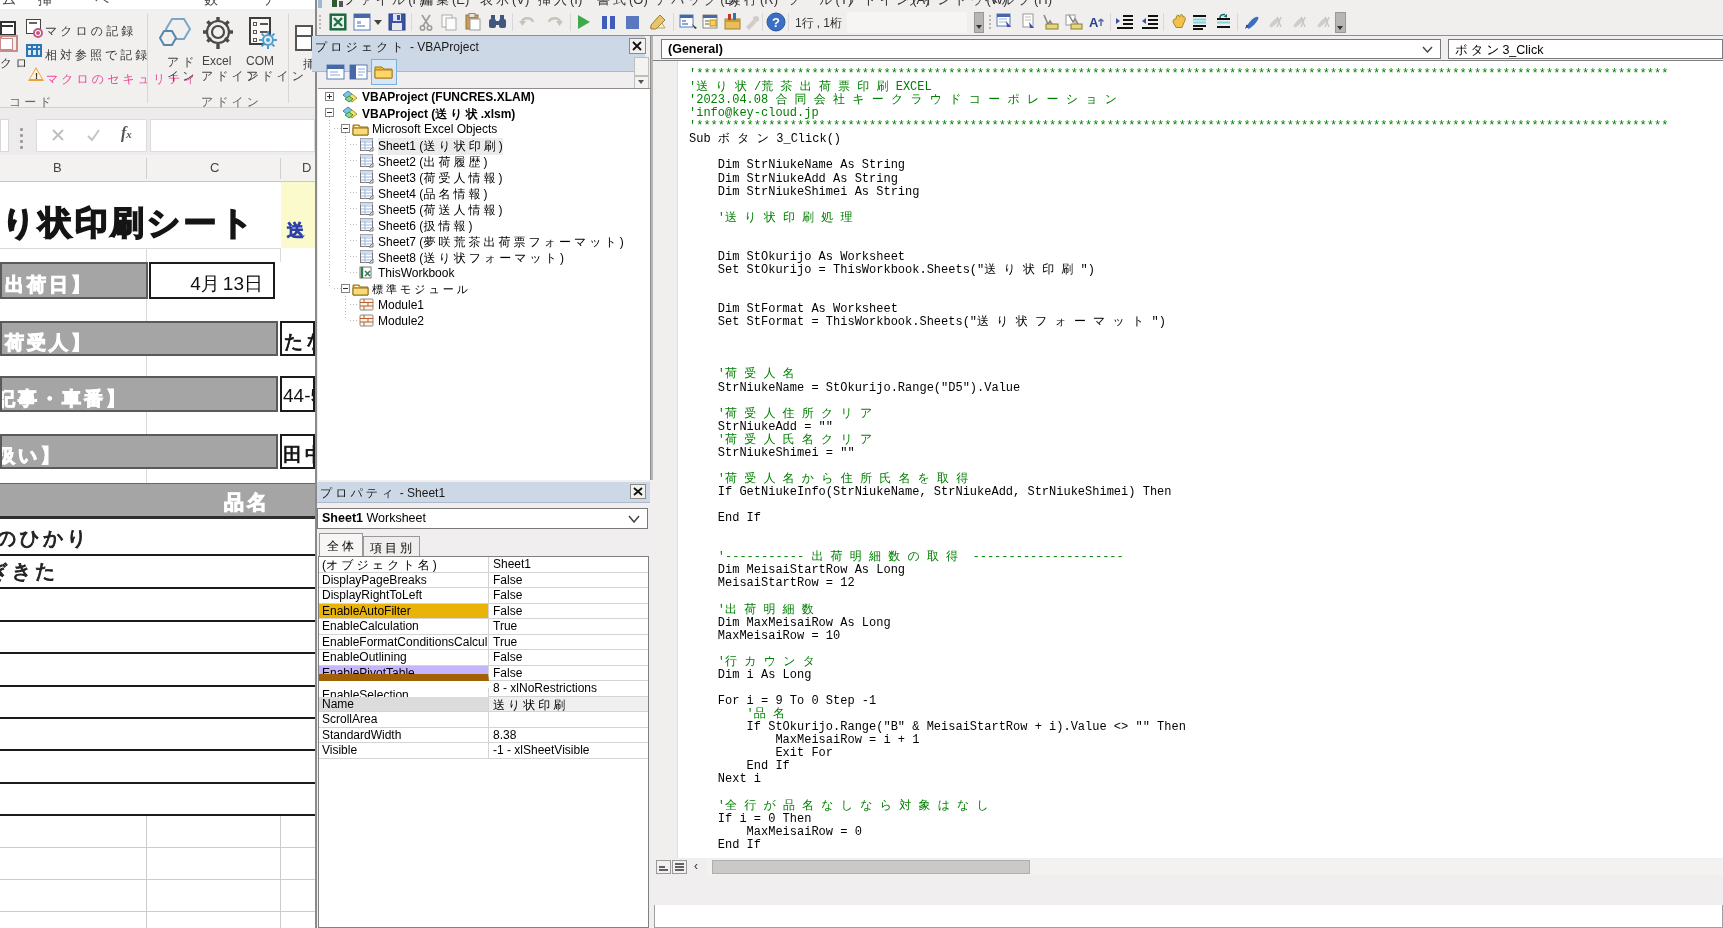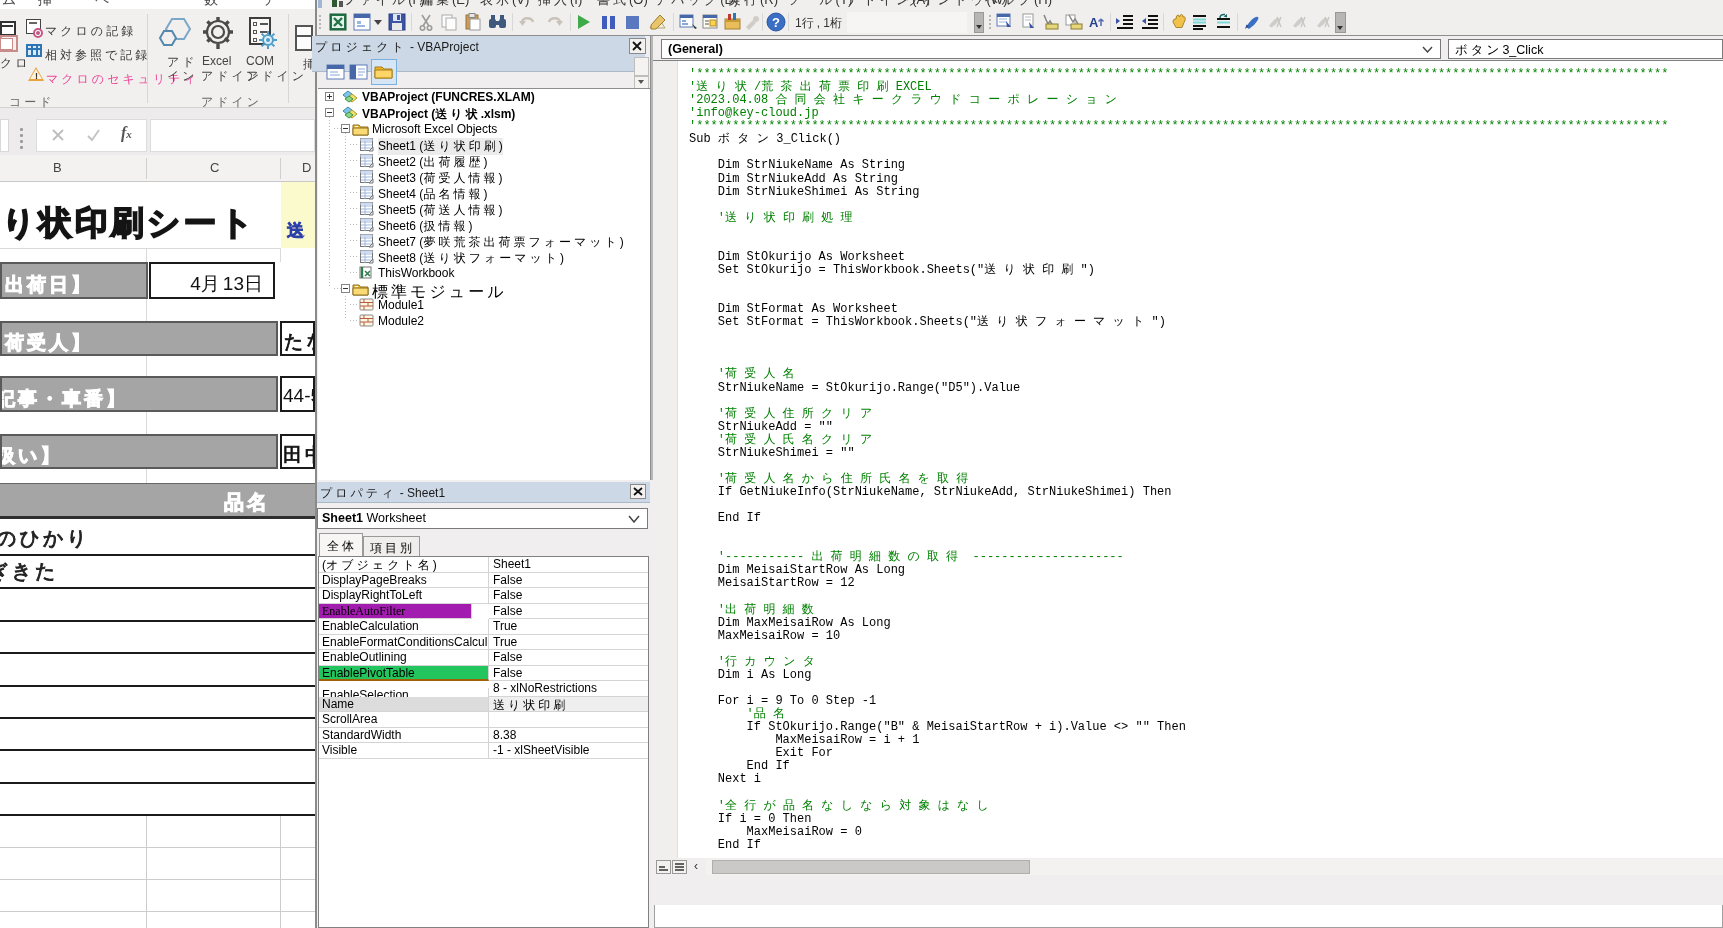--- a/index.html
+++ b/index.html
@@ -483,21 +483,21 @@
       <path d="M6 6 l5 5 M11 6 l-5 5" stroke="#2e7d4f" stroke-width="1.6"></path>
     </svg>
 <div style="left:378px;top:266px;font-size:12px;font-weight:normal;color:#000;white-space:nowrap;">ThisWorkbook</div>
 <div style="left:341px;top:284px;width:9px;height:9px;background:#fff;border:1px solid #848484;"></div>
 <div style="left:343px;top:288px;width:5px;height:1px;background:#333;"></div>
 <svg style="position:absolute;left:352px;top:282px" width="17" height="14" viewBox="0 0 17 14">
       <path d="M1 3 h6 l1.5 2 h7.5 v8 h-15 z" fill="#f0c040" stroke="#8d6f1f"></path>
       <path d="M1 6 h15 v7 h-15 z" fill="#fada75" stroke="#8d6f1f"></path>
       <path d="M3 4.5 h3" stroke="#fff"></path>
     </svg>
-<div style="left:372px;top:282px;font-size:16px;font-weight:normal;color:#000;white-space:nowrap;"><span class="cj">標準モジュール</span></div>
+<div style="left:372px;top:282px;font-size:11px;font-weight:normal;color:#000;white-space:nowrap;"><span class="cj">標準モジュール</span></div>
 <svg style="position:absolute;left:359px;top:297px" width="16" height="15" viewBox="0 0 16 15">
       <rect x="1" y="2" width="13" height="11" rx="1" fill="#fdf6e3" stroke="#888"></rect>
       <path d="M1 5.5 h13 M1 9 h13 M5 2 v3.5 M9 5.5 v3.5 M5 9 v4" stroke="#b85c3c" stroke-width="1"></path>
     </svg>
 <div style="left:378px;top:298px;font-size:12px;font-weight:normal;color:#000;white-space:nowrap;">Module1</div>
 <svg style="position:absolute;left:359px;top:313px" width="16" height="15" viewBox="0 0 16 15">
       <rect x="1" y="2" width="13" height="11" rx="1" fill="#fdf6e3" stroke="#888"></rect>
       <path d="M1 5.5 h13 M1 9 h13 M5 2 v3.5 M9 5.5 v3.5 M5 9 v4" stroke="#b85c3c" stroke-width="1"></path>
     </svg>
 <div style="left:378px;top:314px;font-size:12px;font-weight:normal;color:#000;white-space:nowrap;">Module2</div>
@@ -533,21 +533,21 @@
     </div>
 <div style="left:489px;top:572.5px;width:159px;height:15.5px;background:#fff;border-bottom:1px solid #d4d4d4;overflow:hidden;">
       <span style="position:absolute;left:4px;top:0px;font-size:12px;color:#000;white-space:nowrap">False</span>
     </div>
 <div style="left:319px;top:588px;width:170px;height:15.5px;background:#fff;border-bottom:1px solid #d4d4d4;border-right:1px solid #d4d4d4;overflow:hidden;">
       <span style="position:absolute;left:3px;top:0px;font-size:12px;color:#000;white-space:nowrap">DisplayRightToLeft</span>
     </div>
 <div style="left:489px;top:588px;width:159px;height:15.5px;background:#fff;border-bottom:1px solid #d4d4d4;overflow:hidden;">
       <span style="position:absolute;left:4px;top:0px;font-size:12px;color:#000;white-space:nowrap">False</span>
     </div>
-<div style="left:319px;top:603.5px;width:153px;height:15.5px;background:#a21caf;border-bottom:1px solid #d4d4d4;border-right:1px solid #d4d4d4;overflow:hidden;font-family:Liberation Serif, serif;">
+<div style="left:319px;top:603.5px;width:170px;height:15.5px;background:#eab308;border-bottom:1px solid #d4d4d4;border-right:1px solid #d4d4d4;overflow:hidden;">
       <span style="position:absolute;left:3px;top:0px;font-size:12px;color:#000;white-space:nowrap">EnableAutoFilter</span>
     </div>
 <div style="left:489px;top:603.5px;width:159px;height:15.5px;background:#fff;border-bottom:1px solid #d4d4d4;overflow:hidden;">
       <span style="position:absolute;left:4px;top:0px;font-size:12px;color:#000;white-space:nowrap">False</span>
     </div>
 <div style="left:319px;top:619px;width:170px;height:15.5px;background:#fff;border-bottom:1px solid #d4d4d4;border-right:1px solid #d4d4d4;overflow:hidden;">
       <span style="position:absolute;left:3px;top:0px;font-size:12px;color:#000;white-space:nowrap">EnableCalculation</span>
     </div>
 <div style="left:489px;top:619px;width:159px;height:15.5px;background:#fff;border-bottom:1px solid #d4d4d4;overflow:hidden;">
       <span style="position:absolute;left:4px;top:0px;font-size:12px;color:#000;white-space:nowrap">True</span>
@@ -557,21 +557,21 @@
     </div>
 <div style="left:489px;top:634.5px;width:159px;height:15.5px;background:#fff;border-bottom:1px solid #d4d4d4;overflow:hidden;">
       <span style="position:absolute;left:4px;top:0px;font-size:12px;color:#000;white-space:nowrap">True</span>
     </div>
 <div style="left:319px;top:650px;width:170px;height:15.5px;background:#fff;border-bottom:1px solid #d4d4d4;border-right:1px solid #d4d4d4;overflow:hidden;">
       <span style="position:absolute;left:3px;top:0px;font-size:12px;color:#000;white-space:nowrap">EnableOutlining</span>
     </div>
 <div style="left:489px;top:650px;width:159px;height:15.5px;background:#fff;border-bottom:1px solid #d4d4d4;overflow:hidden;">
       <span style="position:absolute;left:4px;top:0px;font-size:12px;color:#000;white-space:nowrap">False</span>
     </div>
-<div style="left:319px;top:665.5px;width:170px;height:15.5px;background:#22c55e;border-bottom:2px solid #a16207;border-right:1px solid #d4d4d4;overflow:hidden;">
+<div style="left:319px;top:665.5px;width:170px;height:15.5px;background:#c4b5fd;border-bottom:7px solid #a16207;border-right:1px solid #d4d4d4;overflow:hidden;">
       <span style="position:absolute;left:3px;top:0px;font-size:12px;color:#000;white-space:nowrap">EnablePivotTable</span>
     </div>
 <div style="left:489px;top:665.5px;width:159px;height:15.5px;background:#fff;border-bottom:1px solid #d4d4d4;overflow:hidden;">
       <span style="position:absolute;left:4px;top:0px;font-size:12px;color:#000;white-space:nowrap">False</span>
     </div>
 <div style="left:319px;top:681px;width:170px;height:15.5px;background:#fff;border-bottom:1px solid #d4d4d4;border-right:1px solid #d4d4d4;overflow:hidden;margin-top:7px;">
       <span style="position:absolute;left:3px;top:0px;font-size:12px;color:#000;white-space:nowrap">EnableSelection</span>
     </div>
 <div style="left:489px;top:681px;width:159px;height:15.5px;background:#fff;border-bottom:1px solid #d4d4d4;overflow:hidden;">
       <span style="position:absolute;left:4px;top:0px;font-size:12px;color:#000;white-space:nowrap">8 - xlNoRestrictions</span>

